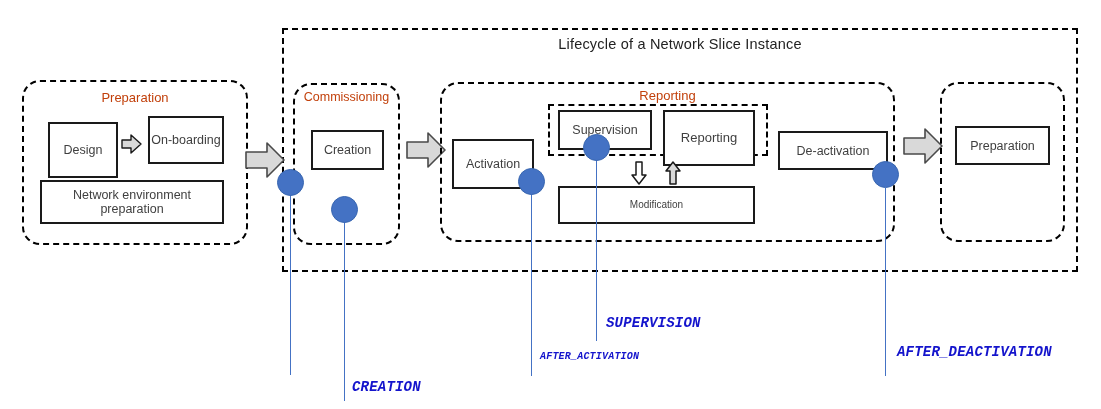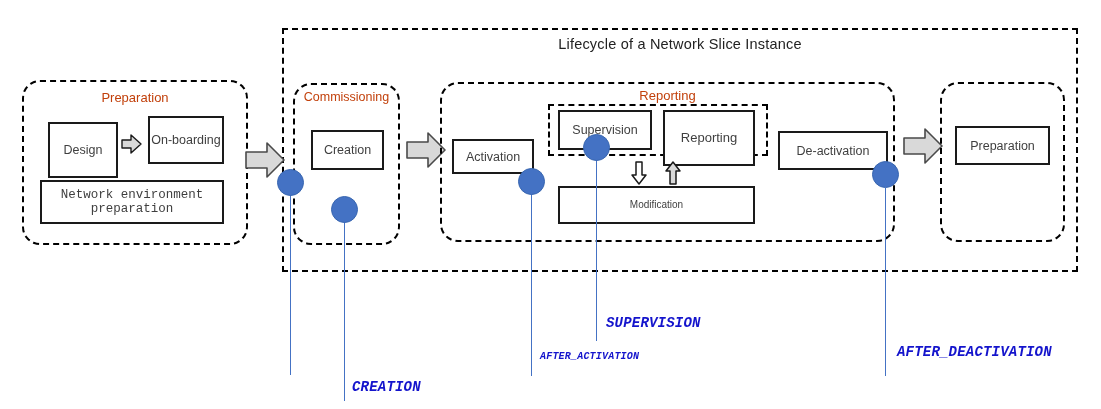--- a/index.html
+++ b/index.html
@@ -101,21 +101,21 @@
   <div class="abs proc-box" style="left:48px; top:122px; width:70px; height:56px; font-size:12.5px;">Design</div>
 
   <div class="abs mini-arrow" style="left:120px; top:132px; width:24px; height:24px;">
     <svg width="24" height="24" viewBox="0 0 24 24">
       <path d="M2,8 L11,8 L11,3 L21,12 L11,21 L11,16 L2,16 Z" fill="#D9D9D9" stroke="#1a1a1a" stroke-width="1.4" stroke-linejoin="round"></path>
     </svg>
   </div>
 
   <div class="abs proc-box" style="left:148px; top:116px; width:76px; height:48px; font-size:12.5px;">On-boarding</div>
 
-  <div class="abs proc-box" style="left:40px; top:180px; width:184px; height:44px; font-size:12.5px; padding:0 6px;font-family:Liberation Mono, monospace;">Network environment preparation</div>
+  <div class="abs proc-box" style="left:40px; top:180px; width:184px; height:44px; font-size:12.5px; padding:0 6px;">Network environment preparation</div>
 
   <div class="abs block-arrow" style="left:243px; top:138px; width:44px; height:44px;">
     <svg width="44" height="44" viewBox="0 0 44 44">
       <path d="M3,14 L24,14 L24,5 L41,22 L24,39 L24,30 L3,30 Z" fill="#D9D9D9" stroke="#4a4a4a" stroke-width="1.6" stroke-linejoin="round"></path>
     </svg>
   </div>
 
   <div class="abs dashed-round" style="left:293px; top:83px; width:107px; height:162px;"></div>
 
   <div class="abs caption" style="left:288px; top:90px; width:117px; font-size:12.5px;">Commissioning</div>
@@ -125,21 +125,21 @@
   <div class="abs block-arrow" style="left:404px; top:128px; width:44px; height:44px;">
     <svg width="44" height="44" viewBox="0 0 44 44">
       <path d="M3,14 L24,14 L24,5 L41,22 L24,39 L24,30 L3,30 Z" fill="#D9D9D9" stroke="#4a4a4a" stroke-width="1.6" stroke-linejoin="round"></path>
     </svg>
   </div>
 
   <div class="abs dashed-round" style="left:440px; top:82px; width:455px; height:160px;"></div>
 
   <div class="abs caption" style="left:440px; top:88px; width:455px; font-size:13px;">Reporting</div>
 
-  <div class="abs proc-box" style="left:452px; top:139px; width:82px; height:35px; font-size:12.5px;">Activation</div>
+  <div class="abs proc-box" style="left:452px; top:139px; width:82px; height:50px; font-size:12.5px;">Activation</div>
 
   <div class="abs dashed-inner" style="left:548px; top:104px; width:220px; height:52px;"></div>
 
   <div class="abs proc-box" style="left:558px; top:110px; width:94px; height:40px; font-size:12.5px;">Supervision</div>
 
   <div class="abs proc-box" style="left:663px; top:110px; width:92px; height:56px; font-size:13px;">Reporting</div>
 
   <div class="abs mini-arrow" style="left:630px; top:160px; width:18px; height:26px;">
     <svg width="18" height="26" viewBox="0 0 18 26">
       <path d="M6,2 L12,2 L12,15 L16,15 L9,24 L2,15 L6,15 Z" fill="#FFFFFF" stroke="#1a1a1a" stroke-width="1.5" stroke-linejoin="round"></path>

